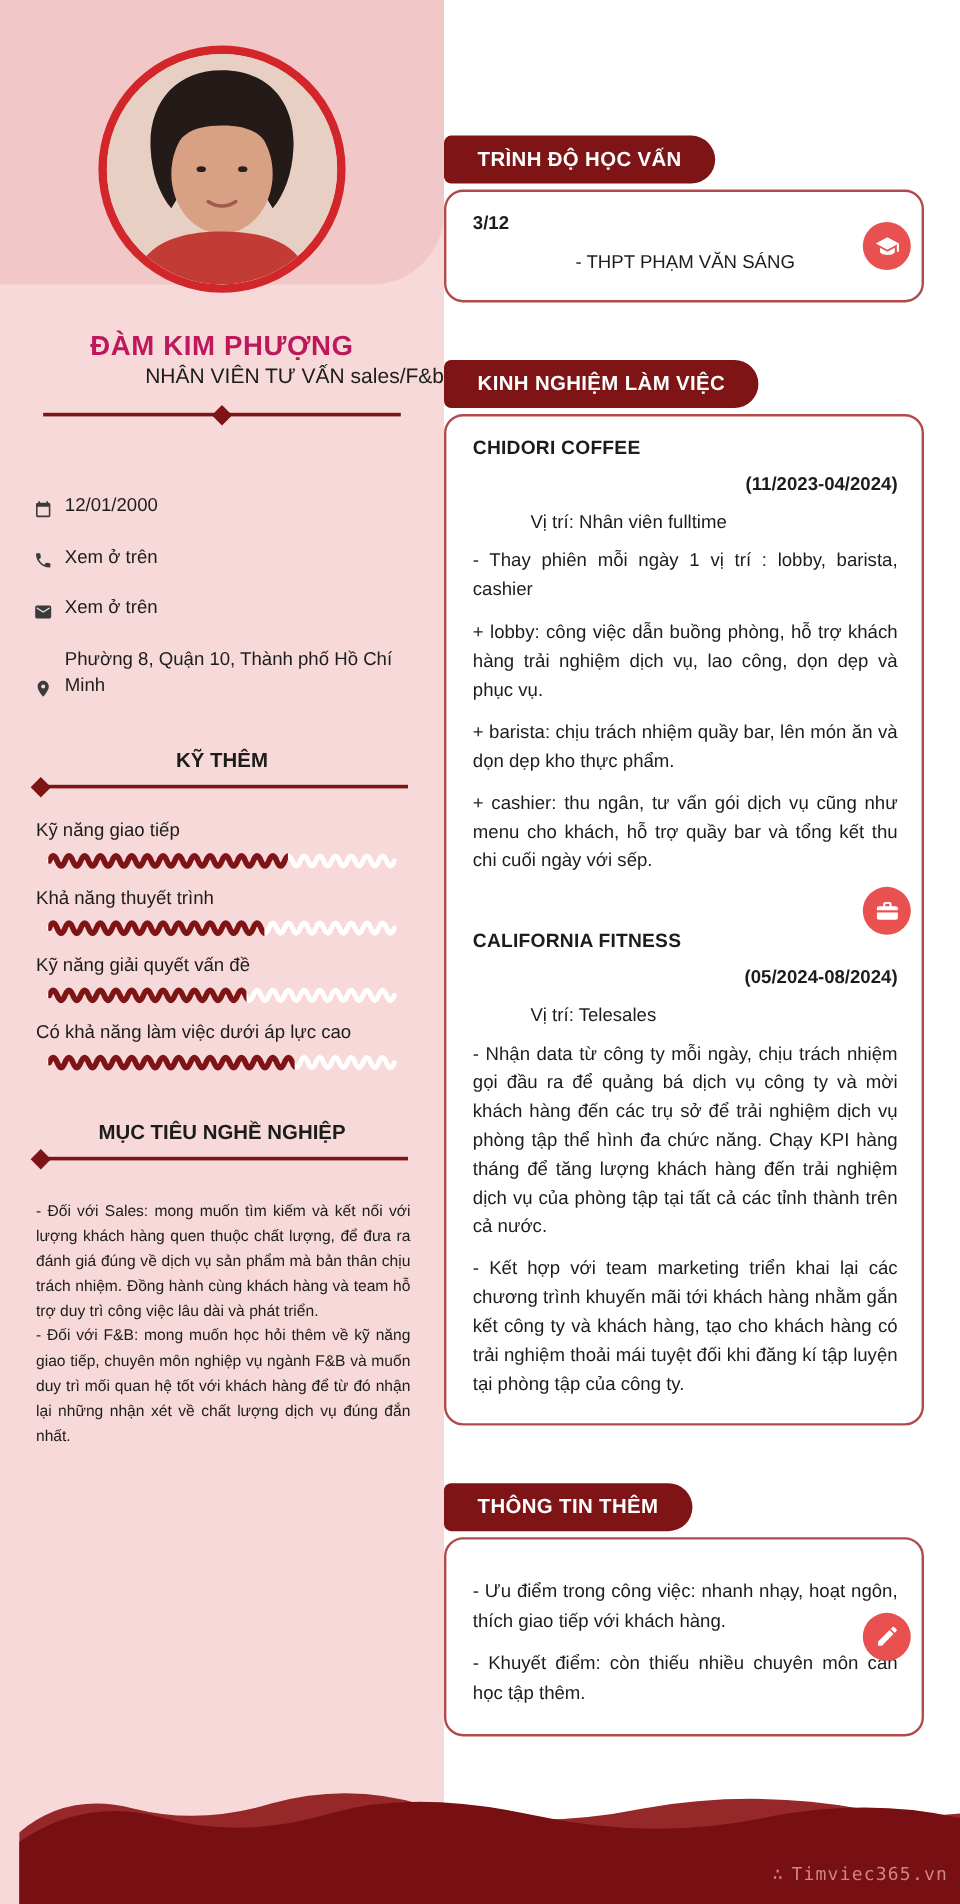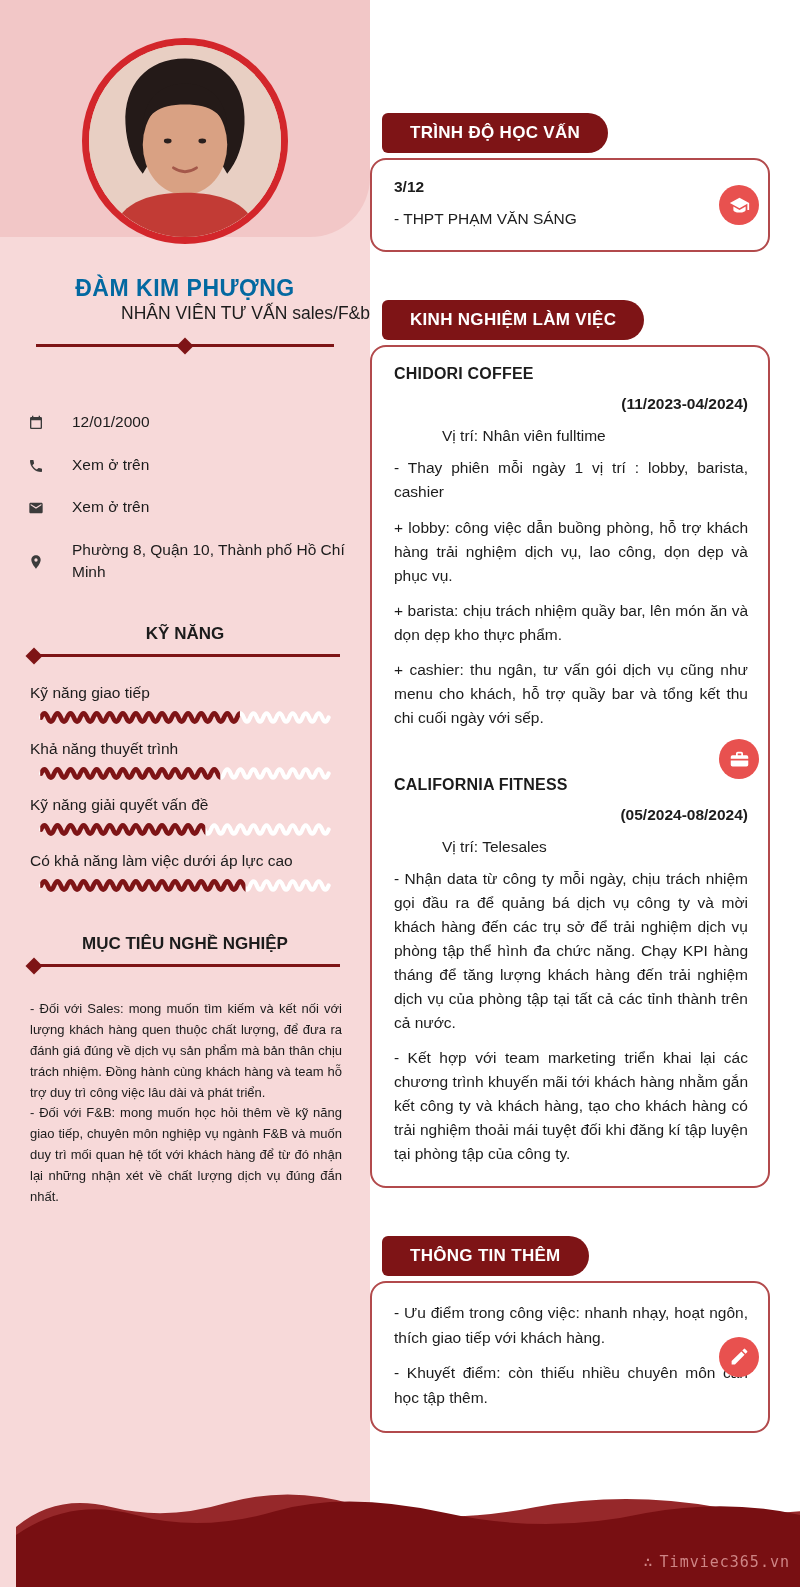--- a/index.html
+++ b/index.html
@@ -16,62 +16,62 @@
   }
   *{margin:0;padding:0;box-sizing:border-box;}
   body{font-family:"Liberation Sans",sans-serif;color:var(--ink);background:#fff;}
   .page{position:relative;width:800px;height:1587px;background:#fff;overflow:hidden;}
 
   
   .sidebar{position:absolute;left:0;top:0;width:370px;height:1587px;background:var(--pink);}
   .top-block{width:100%;height:237px;background:var(--pinkDeep);border-radius:0 0 60px 0;padding-top:38px;}
   .photo-ring{width:206px;height:206px;margin:0 auto;border-radius:50%;border:7px solid var(--ring);overflow:hidden;background:#e8cfc3;}
   .photo-ring svg{width:100%;height:100%;display:block;}
-  .name{margin-top:38px;text-align:center;font-size:23px;font-weight:bold;letter-spacing:.5px;color:#0369a1;}
+  .name{margin-top:38px;text-align:center;font-size:23px;font-weight:bold;letter-spacing:.5px;color:#be185d;}
   .role{margin-top:1px;text-align:right;font-size:17.5px;}
   .divider{position:relative;margin:20px 36px 0;height:3px;background:var(--accent);}
   .divider .dia{position:absolute;left:50%;top:50%;width:12px;height:12px;background:var(--accent);transform:translate(-50%,-50%) rotate(45deg);}
 
   .details{list-style:none;margin:64px 24px 0 28px;}
-  .details li{display:flex;gap:28px;margin-bottom:21px;font-size:15.5px;line-height:1.4;align-items:center;}
+  .details li{display:flex;gap:10px;margin-bottom:21px;font-size:15.5px;line-height:1.4;align-items:flex-end;}
   .details .ic{flex:0 0 16px;width:16px;margin-top:2px;}
   .details .ic svg{display:block;}
 
   .side-heading{position:relative;margin:42px 30px 0;padding-bottom:10px;border-bottom:3px solid var(--accent);text-align:center;font-size:17px;font-weight:bold;}
   .side-heading .dia{position:absolute;left:-2px;bottom:-8px;width:12px;height:12px;background:var(--accent);transform:rotate(45deg);}
 
   .skills{margin:27px 30px 0;}
   .skill{margin-bottom:16px;}
   .skill .lbl{font-size:15.5px;margin-bottom:8px;}
   .skill-wave{display:block;overflow:visible;}
 
   .objective{margin:32px 28px 0 30px;font-size:13px;line-height:1.6;text-align:justify;}
 
   
   .content{position:absolute;left:370px;top:0;width:430px;padding-right:30px;}
   .section{margin-top:48px;}
   .section.first{margin-top:113px;}
-  .banner{display:inline-block;margin-left:12px;background:var(--accent);color:#fff;font-weight:bold;font-size:17px;letter-spacing:.3px;padding:10px 28px;border-radius:6px 20px 20px 6px;}
+  .banner{display:inline-block;background:var(--accent);color:#fff;font-weight:bold;font-size:17px;letter-spacing:.3px;padding:10px 28px;border-radius:6px 20px 20px 6px;}
   .boxed{position:relative;margin-top:5px;border:2px solid var(--borderRed);border-radius:16px;padding:18px 20px 20px 22px;font-size:15.5px;}
   .badge{position:absolute;right:9px;width:40px;height:40px;border-radius:50%;background:var(--coral);display:flex;align-items:center;justify-content:center;}
   .badge svg{width:21px;height:21px;fill:#fff;display:block;}
   .badge.center{top:50%;transform:translateY(-50%);}
   .badge.exp{top:392px;}
 
   .grade{font-weight:bold;margin-bottom:6px;}
-  .edu-line{margin-top:12px;line-height:1.45;}
+  .edu-line{margin-top:12px;line-height:1.45;text-align:center;}
 
   .job + .job{margin-top:46px;}
   .company{font-weight:bold;font-size:16px;letter-spacing:.2px;}
   .period{font-weight:bold;text-align:right;margin-top:12px;}
   .position{margin-top:14px;margin-left:48px;}
   .jobline{margin-top:11px;line-height:1.55;text-align:justify;}
 
   .info-line{margin-top:11px;line-height:1.6;text-align:justify;}
-  .info-line:first-child{margin-top:0;}
+  .info-line:first-child{margin-top:14px;}
 
   
   .footer{position:absolute;left:16px;bottom:0;width:800px;height:118px;z-index:5;}
   .footer svg{position:absolute;left:0;bottom:0;display:block;}
   .brand{position:absolute;right:26px;bottom:16px;font-family:"DejaVu Sans Mono",monospace;font-size:15px;color:var(--brandText);letter-spacing:1px;}
   .brand .glyph{margin-right:6px;}
 </style>
 </head>
 <body>
 
@@ -129,21 +129,21 @@
           <svg viewBox="0 0 24 24" width="16" height="16">
               <path fill="#3b3b3b" d="M12 2C8.1 2 5 5.1 5 9c0 5.2 7 13 7 13s7-7.8 7-13c0-3.9-3.1-7-7-7zm0 9.5a2.5 2.5 0 1 1 0-5 2.5 2.5 0 0 1 0 5z"></path>
             </svg>
         </span>
         <span>Phường 8, Quận 10, Thành phố Hồ Chí Minh</span>
       </li>
     </ul>
 
     <div class="side-heading">
       <span class="dia"></span>
-      <span>KỸ NĂNG</span>
+      <span>KỸ THÊM</span>
     </div>
 
     <div class="skills">
       <div class="skill">
         <div class="lbl">Kỹ năng giao tiếp</div>
         <svg class="skill-wave" width="306" height="14" viewBox="0 0 306 15">
             <defs>
               <clipPath id="sw0">
                 <rect x="0" y="-3" width="214" height="21"></rect>
               </clipPath>

